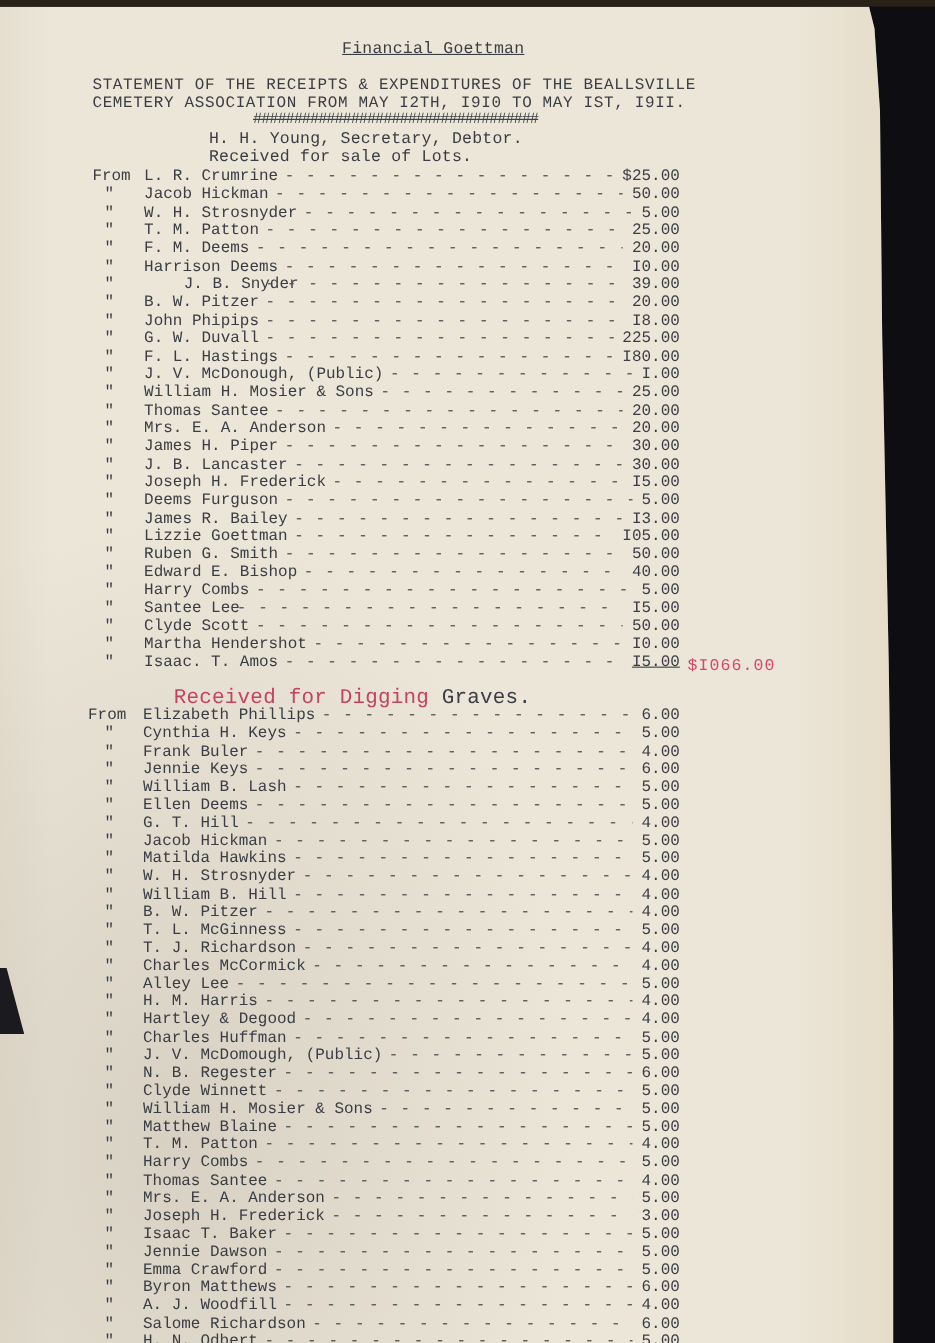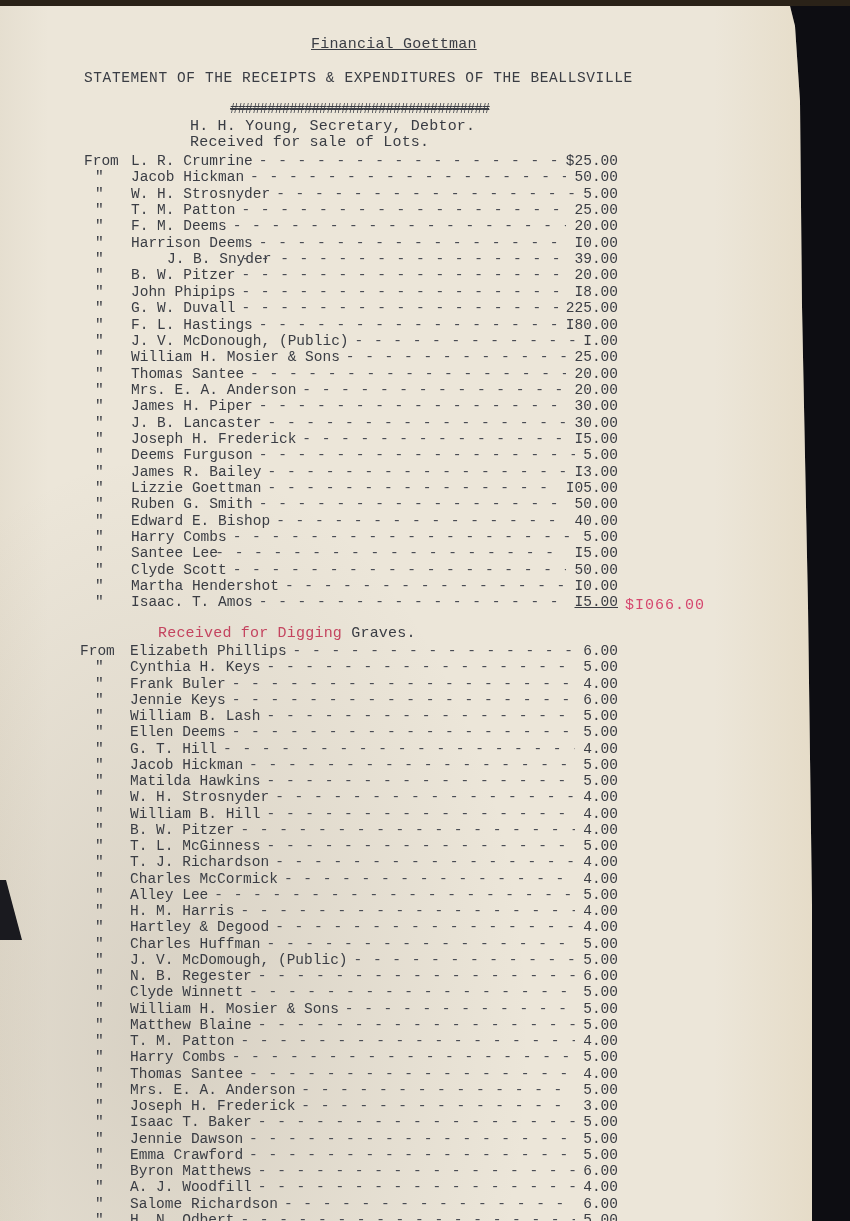--- a/index.html
+++ b/index.html
@@ -37,20 +37,21 @@
     .total { position:absolute; left:625px; top:591px; font-size:15px; color:#d6466e; letter-spacing:1px; }
   </style>
 </head>
 <body>
 
 <div class="top-bar"></div>
 
 <div class="page">
   <div class="line title">Financial Goettman</div>
   <div class="line hdr" style="top:64px">STATEMENT OF THE RECEIPTS &amp; EXPENDITURES OF THE BEALLSVILLE</div>
+  <div class="line hdr" style="top:80px">CEMETERY ASSOCIATION FROM MAY I2TH, I9I0 TO MAY IST, I9II.</div>
   <div class="line hashes">###################################</div>
   <div class="line sub" style="top:113px">H. H. Young, Secretary, Debtor.</div>
   <div class="line sub" style="top:129px">Received for sale of Lots.</div>
 
   <div id="lots-list">
       <div class="row" style="top: 147px;">
         <span class="ditto" style="left: 84px;">From</span>
         <span class="name" style="left: 131px;">L. R. Crumrine</span>
         <span class="leader" style="left: 258.8px; width: 299px;">- - - - - - - - - - - - - - - - - - - - - - - - - - - - - - - - - - - - - - - - </span>
         <span class="amt" style="left: 548px;">$25.00</span>
@@ -214,21 +215,21 @@
       <div class="row" style="top: 588.45px;">
         <span class="ditto" style="left: 95px;">"</span>
         <span class="name" style="left: 131px; font-family: Liberation Mono, monospace;">Isaac. T. Amos</span>
         <span class="leader" style="left: 258.8px; width: 307.7px;">- - - - - - - - - - - - - - - - - - - - - - - - - - - - - - - - - - - - - - - - </span>
         <span class="amt underline" style="left: 548px;">I5.00</span>
       </div>
     </div>
 
   <div class="total">$I066.00</div>
 
-  <div class="line" style="left:158px; top:620px; font-size:15px;"><span class="red">Received for Digging</span><span> Graves.</span></div>
+  <div class="line" style="left:158px; top:620px; font-size:19px;"><span class="red">Received for Digging</span><span> Graves.</span></div>
 
   <div id="graves-list">
       <div class="row" style="top: 637px;">
         <span class="ditto" style="left: 80px;">From</span>
         <span class="name" style="left: 130px;">Elizabeth Phillips</span>
         <span class="leader" style="left: 292.6px; width: 282.6px;">- - - - - - - - - - - - - - - - - - - - - - - - - - - - - - - - - - - - - - - - </span>
         <span class="amt" style="left: 548px;">6.00</span>
       </div>
       <div class="row" style="top: 653.25px;">
         <span class="ditto" style="left: 95px;">"</span>

